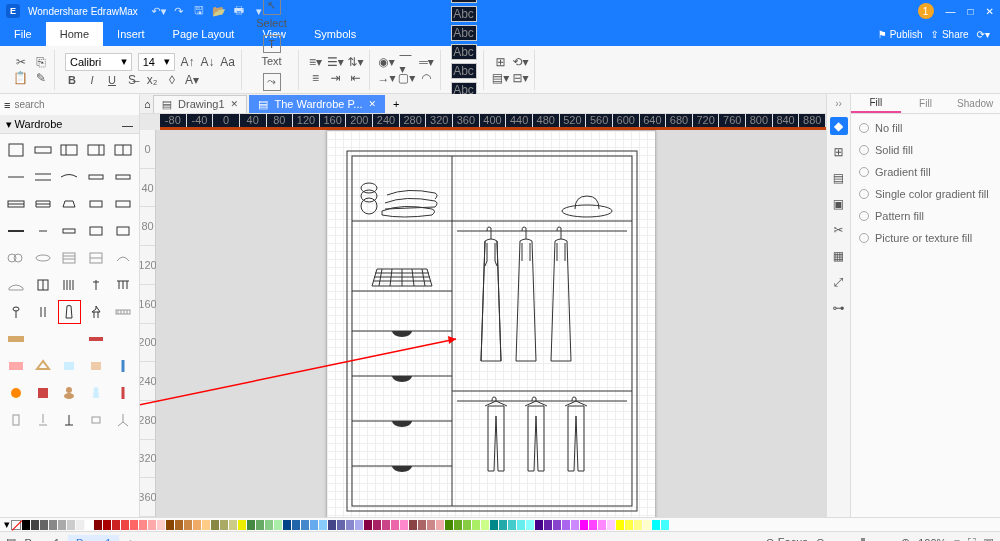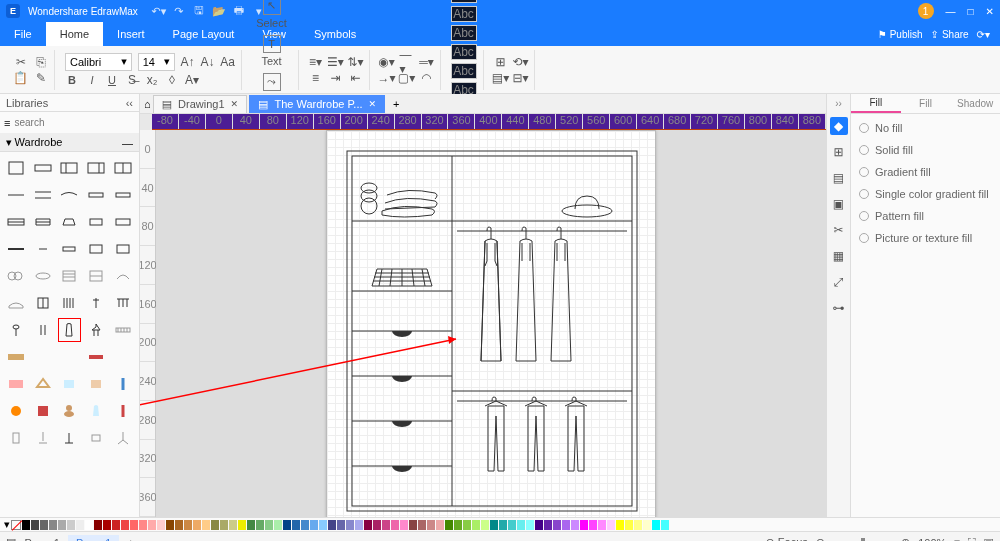--- a/index.html
+++ b/index.html
@@ -37,21 +37,21 @@
 .lp-grid{flex:1;overflow:hidden;padding:4px;display:grid;grid-template-columns:repeat(5,1fr);grid-auto-rows:24px;gap:3px}
 .lp-grid .sym{border:1px solid transparent;display:flex;align-items:center;justify-content:center}
 .lp-grid .sym.sel{border:1px solid red}
 .lp-grid .sym svg{width:20px;height:18px}
 .centerwrap{flex:1;display:flex;flex-direction:column}
 .doctabs{height:20px;background:#f0f0f0;border-bottom:1px solid #ddd;display:flex;align-items:center;padding-left:4px;gap:2px}
 .doctab{height:18px;padding:0 8px;border:1px solid #ccc;border-bottom:none;display:flex;align-items:center;font-size:10px;gap:6px;background:#f7f7f7;color:#555}
 .doctab.active{background:#4a8dff;color:#fff;border-color:#4a8dff}
 .doctab .x{font-size:9px}
 .canvaswrap{flex:1;position:relative;background:#e8e8e8;overflow:hidden}
-.ruler-h{position:absolute;top:0;left:12px;right:0;height:16px;background:#4c1d95;border-bottom:1px solid #c2410c;font-size:7px;color:#888;display:flex}
+.ruler-h{position:absolute;top:0;left:20px;right:0;height:16px;background:#0f172a;border-bottom:3px solid #c2410c;font-size:7px;color:#888;display:flex}
 .ruler-h span{width:40px;text-align:center;border-right:1px solid #ddd}
 .ruler-v{position:absolute;top:16px;left:0;width:16px;bottom:0;background:#f5f5f5;border-right:1px solid #ccc;font-size:7px;color:#888;display:flex;flex-direction:column}
 .ruler-v span{height:40px;display:flex;align-items:center;justify-content:center;border-bottom:1px solid #ddd}
 .canvas{position:absolute;top:16px;left:16px;right:0;bottom:0;background:#ddd}
 .page{position:absolute;left:170px;top:0;width:330px;height:390px;background:#fff;border:1px solid #bbb;box-shadow:0 1px 3px rgba(0,0,0,.2);background-image:linear-gradient(#eee 1px,transparent 1px),linear-gradient(90deg,#eee 1px,transparent 1px);background-size:8px 8px}
 .righttool{width:24px;background:#f5f5f5;border-left:1px solid #ddd;display:flex;flex-direction:column;align-items:center;padding-top:4px;gap:8px}
 .righttool .rt{width:18px;height:18px;display:flex;align-items:center;justify-content:center;color:#555;font-size:12px}
 .righttool .rt.active{background:#1a7cff;color:#fff;border-radius:2px}
 .rightpanel{width:150px;background:#fafafa;border-left:1px solid #ddd;display:flex;flex-direction:column}
 .rp-tabs{height:20px;display:flex;border-bottom:1px solid #ddd}
@@ -205,24 +205,20 @@
       </div>
     <div class="row">
         <span class="ico">▤▾</span>
         <span class="ico">⊟▾</span>
       </div>
   </div>
 </div>
 
 <div class="main">
   <div class="leftpanel">
-    <div class="lp-head">
-        <span>Libraries</span>
-        <span>‹‹</span>
-      </div>
     <div class="lp-search">
       <span>≡</span>
       <input placeholder="search" style="">
       <span>🔍</span>
       <span>▢</span>
     </div>
     <div class="lp-sec">
         <span>▾ <span>Wardrobe</span></span>
         <span>—</span>
       </div>

